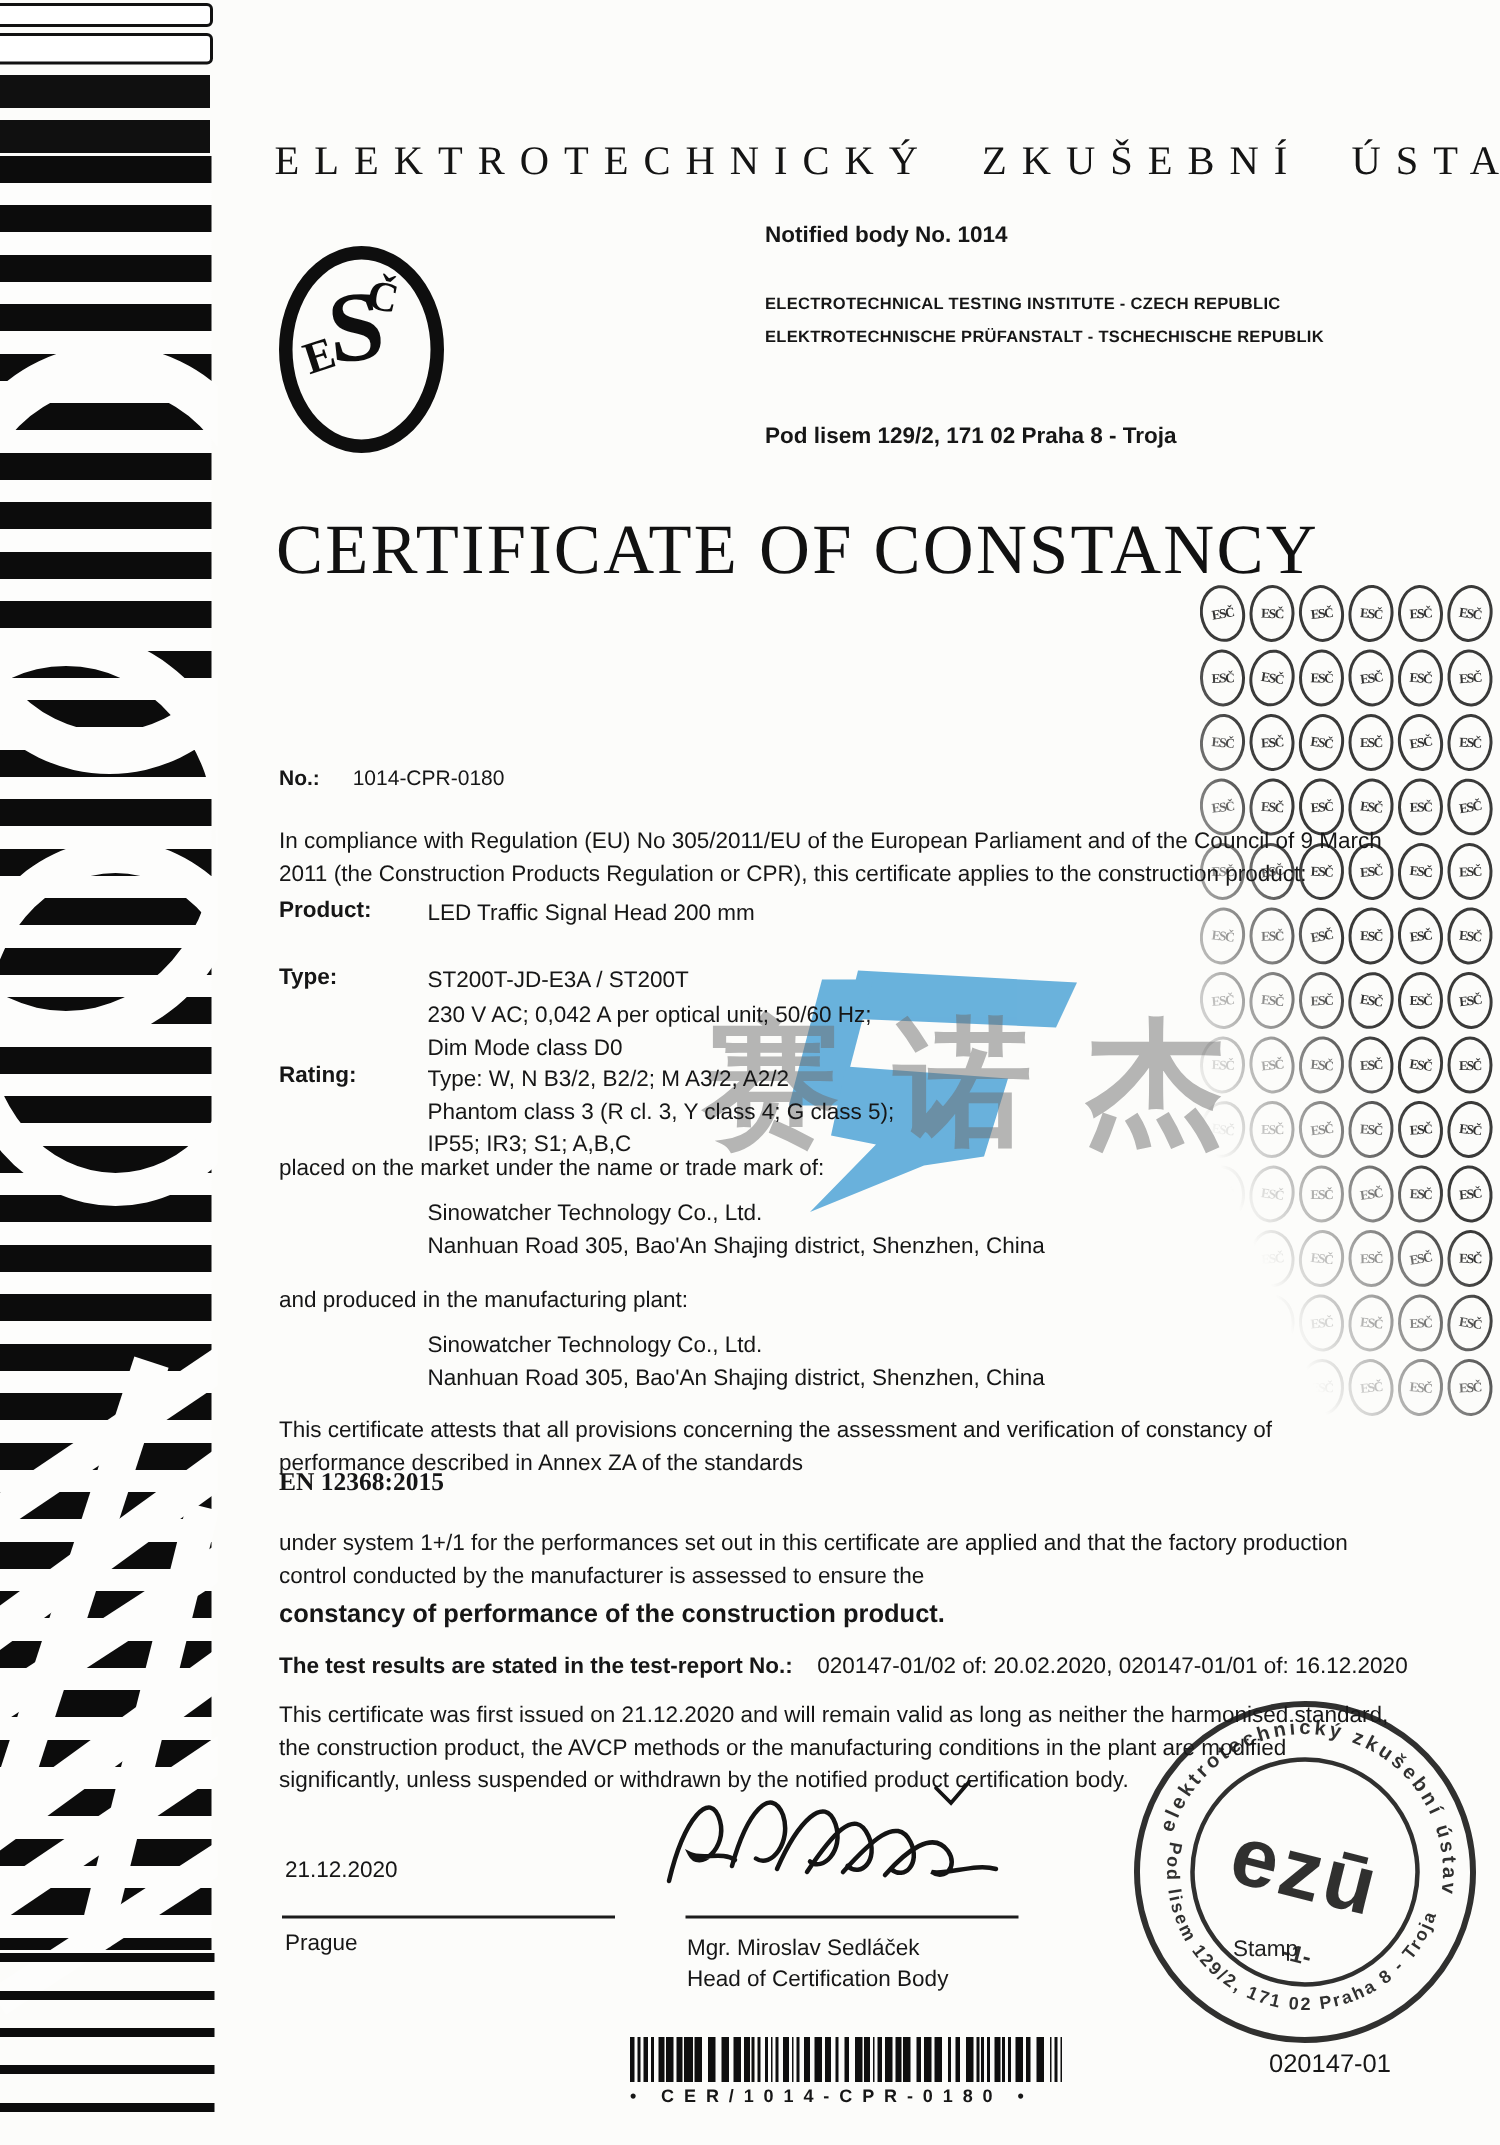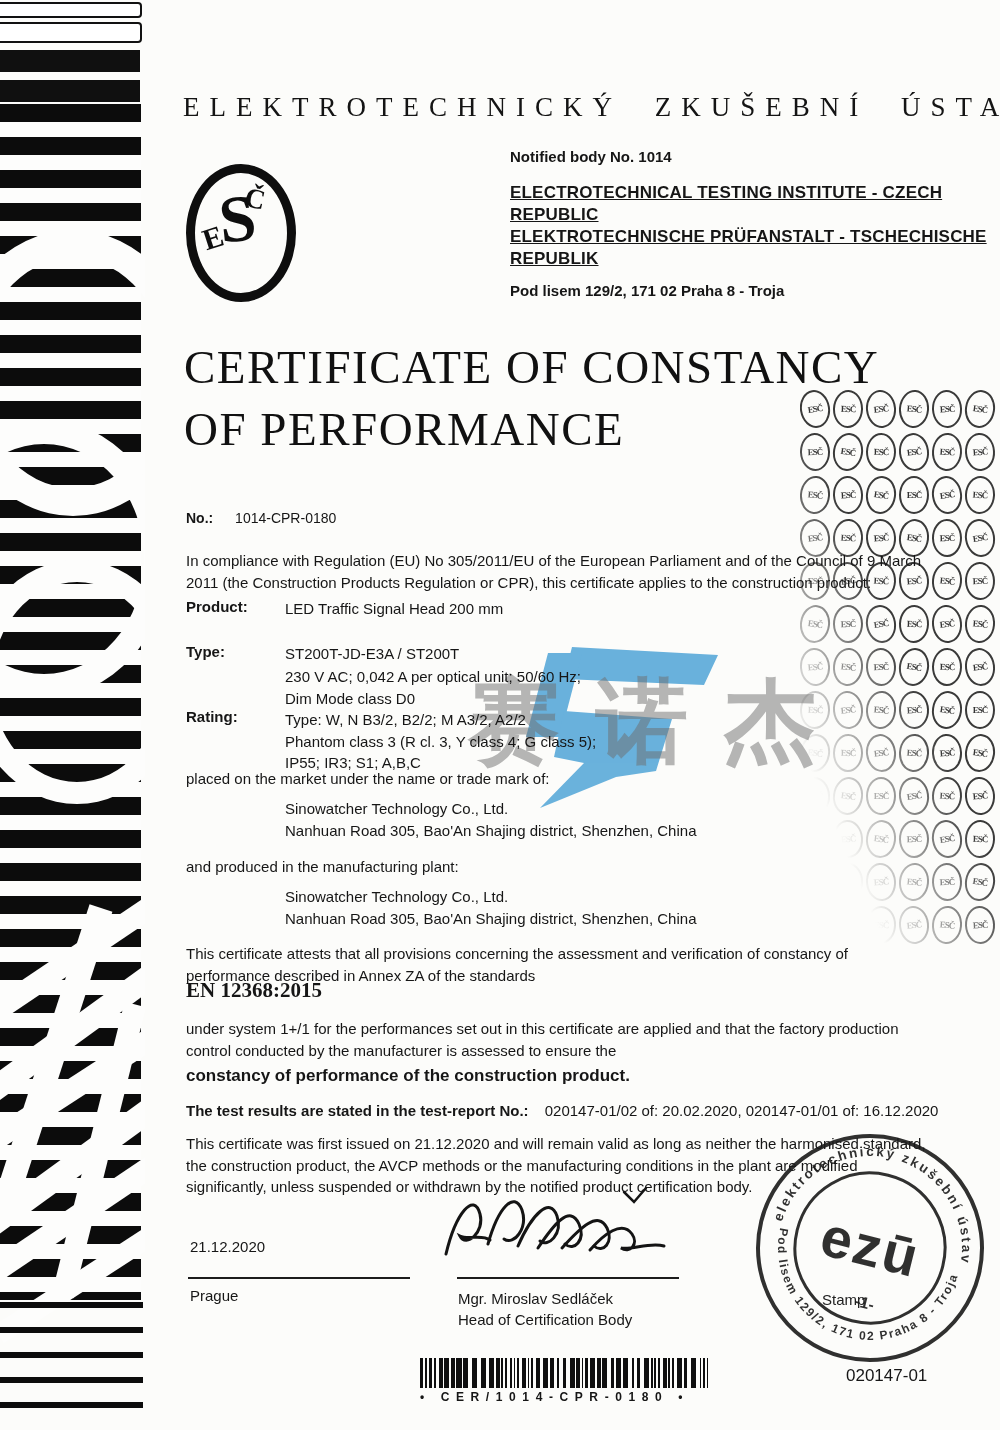--- a/index.html
+++ b/index.html
@@ -18,32 +18,32 @@
   .thinlines{position:absolute;left:0;top:1302px;width:143px;height:115px;
     background:repeating-linear-gradient(180deg,#0c0c0c 0 6px,rgba(0,0,0,0) 6px 25px);}
   .wring{position:absolute;border:28px solid #fdfdfc;border-radius:50%;background:transparent;}
   .wslash{position:absolute;background:#fdfdfc;transform-origin:center;}
   
   .institute-title{left:183px;top:92px;font-family:"Liberation Serif",serif;font-size:27px;
     letter-spacing:10px;word-spacing:16px;white-space:nowrap;color:#141414;}
   .logo-oval{left:186px;top:164px;width:92px;height:120px;border:9px solid #0e0e0e;border-radius:50%;}
   .logo-oval span{position:absolute;font-family:"Liberation Serif",serif;font-weight:bold;color:#0e0e0e;}
   .notified{left:510px;top:148px;font-size:15px;font-weight:bold;}
-  .inst-lines{left:510px;top:182px;font-size:17px;font-weight:bold;line-height:22px;letter-spacing:.2px;text-decoration:underline;}
+  .inst-lines{left:510px;top:192px;font-size:11px;font-weight:bold;line-height:22px;letter-spacing:.2px;}
   .pod-lisem{left:510px;top:282px;font-size:15px;font-weight:bold;}
   
   .doc-title{left:184px;top:336px;font-family:"Liberation Serif",serif;font-size:47px;line-height:62px;
     letter-spacing:1.5px;color:#111;}
   .no-row{left:186px;top:510px;font-size:14px;}
   .para{font-size:15px;line-height:21.5px;color:#161616;}
   .b{font-weight:bold;}
   .field-label{left:186px;font-size:15px;font-weight:bold;}
   .field-val{left:285px;font-size:15px;line-height:21.5px;}
   .ind{left:285px;font-size:15px;line-height:22px;}
-  .std{left:186px;top:978px;font-size:21px;font-weight:bold;font-family:"Liberation Serif",serif;}
+  .std{left:186px;top:978px;font-size:17px;font-weight:bold;font-family:"Liberation Serif",serif;}
   .constancy{left:186px;top:1066px;font-size:17px;font-weight:bold;}
   .sig-line{position:absolute;border-top:2px solid #1c1c1c;height:0;}
   
   #esc-grid{position:absolute;left:800px;top:390px;width:205px;height:565px;
     -webkit-mask-image:linear-gradient(247deg,#000 48%,transparent 80%);
     mask-image:linear-gradient(247deg,#000 48%,transparent 80%);}
   .esc-mini{position:absolute;width:26px;height:34px;border:2.5px solid rgba(15,15,15,.82);
     border-radius:50%;display:flex;align-items:center;justify-content:center;
     font-size:9px;font-weight:bold;letter-spacing:-1px;color:rgba(15,15,15,.85);
     font-family:"Liberation Serif",serif;}
@@ -184,21 +184,20 @@
 
 <div class="abs inst-lines">
   <div>ELECTROTECHNICAL TESTING INSTITUTE - CZECH REPUBLIC</div>
   <div>ELEKTROTECHNISCHE PRÜFANSTALT - TSCHECHISCHE REPUBLIK</div>
 </div>
 
 <div class="abs pod-lisem">Pod lisem 129/2, 171 02  Praha 8 - Troja</div>
 
 <div class="abs doc-title">
   <div>CERTIFICATE OF CONSTANCY</div>
-  <div>OF PERFORMANCE</div>
 </div>
 
 <div class="abs no-row">
   <span class="b">No.:</span>
   <span style="margin-left:18px;">1014-CPR-0180</span>
 </div>
 
 <div class="abs para" style="left:186px;top:538px;width:742px;margin-top:12px;">In compliance with Regulation (EU) No 305/2011/EU of the European Parliament and of the Council of 9 March 2011 (the Construction Products Regulation or CPR), this certificate applies to the construction product:</div>
 
 <div class="abs field-label" style="top:598px;">Product:</div>

